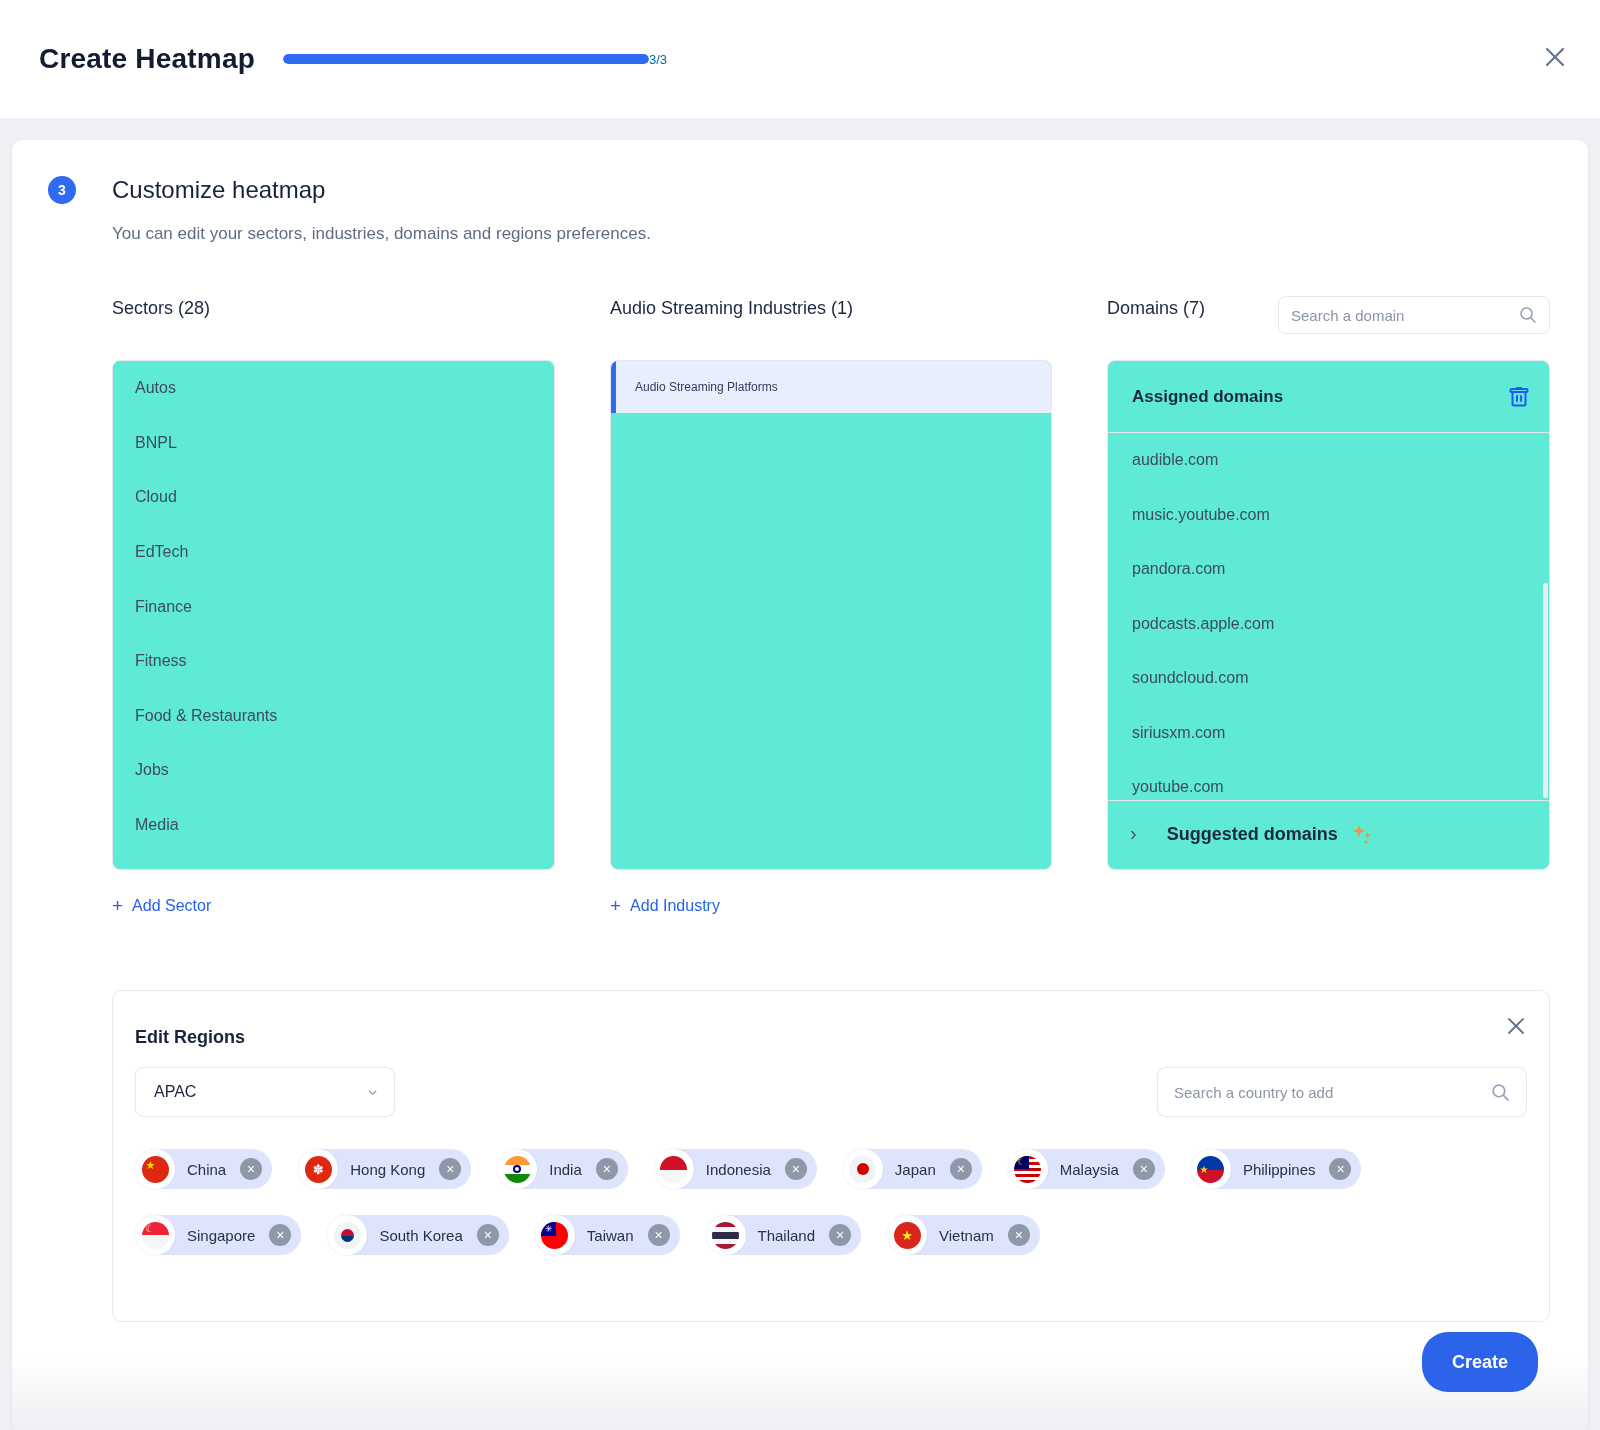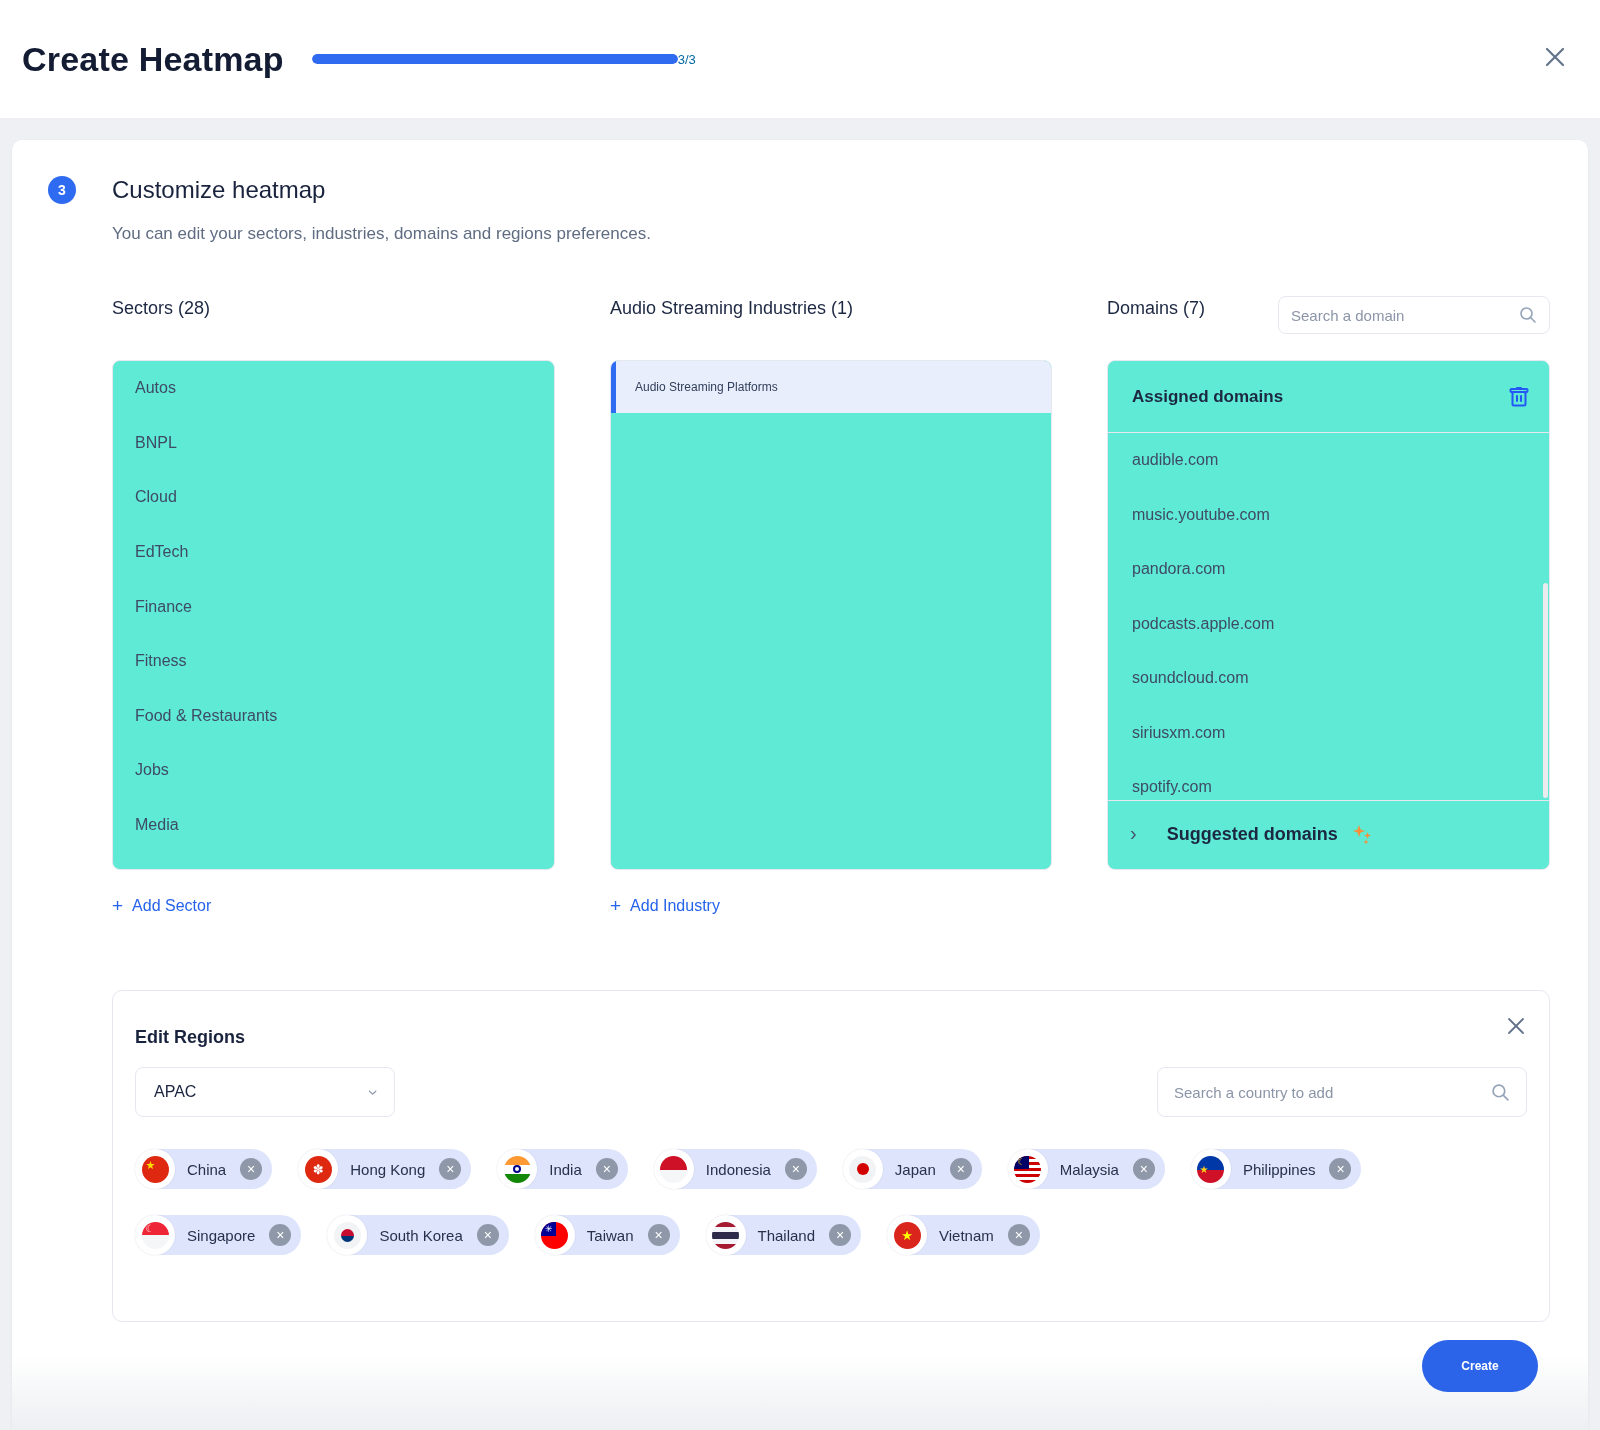--- a/index.html
+++ b/index.html
@@ -20,21 +20,21 @@
     --muted:#5f6c82;
     --listtext:#3e4b63;
     --sparkle:#f2923c;
   }
 
   
   .app-header{
     position:absolute; left:0; top:0; width:1600px; height:118px;
     background:#ffffff; display:flex; align-items:center;
   }
-  .app-title{ font-size:34px; font-weight:700; color:#131c33; margin-left:22px; letter-spacing:.2px;}
+  .app-title{ font-size:28px; font-weight:700; color:#131c33; margin-left:39px; letter-spacing:.2px;}
   .progress-wrap{ display:flex; align-items:center; margin-left:28px; }
   .progress-track{ width:366px; height:10px; border-radius:6px; background:#e8ebf2; overflow:hidden;}
   .progress-fill{ height:100%; background:var(--accent); border-radius:6px;}
   .progress-label{ font-size:13px; color:#0369a1; margin-left:0;text-align:right; }
   .hdr-close{ position:absolute; right:32px; top:44px; width:26px; height:26px; cursor:pointer;}
 
   svg.icon{ display:block; }
 
   
   .main-card{
@@ -184,23 +184,23 @@
   .flag-kr{ background:#f2f3f5; }
   .em-kr{ width:13px; height:13px; border-radius:50%; background:linear-gradient(180deg,#c60c30 0 50%,#003478 50% 100%); }
   .flag-tw{ background:#fe0000; }
   .em-tw{ position:absolute; left:0; top:0; width:55%; height:55%; background:#000097; color:#ffffff; font-size:9px; display:flex; align-items:center; justify-content:center; }
   .flag-th{ background:linear-gradient(180deg,#a51931 0 18%,#f4f5f8 18% 36%,#2d2a4a 36% 64%,#f4f5f8 64% 82%,#a51931 82% 100%); }
   .flag-vn{ background:#da251d; }
   .em-vn{ color:#ffff00; font-size:13px; }
 
   
   .create-btn{
-    position:absolute; right:50px; bottom:38px; width:116px; height:52px;
+    position:absolute; right:50px; bottom:38px; width:116px; height:60px;
     background:#2b63e9; color:#fff; border:none; border-radius:26px;
-    font-size:12px; font-weight:600; cursor:pointer; font-family:"Liberation Sans", sans-serif;
+    font-size:18px; font-weight:600; cursor:pointer; font-family:"Liberation Sans", sans-serif;
   }
 </style>
 </head>
 <body>
 
 <header class="app-header">
   <div class="app-title">Create Heatmap</div>
   <div class="progress-wrap">
     <div class="progress-track">
       <div class="progress-fill" id="progress-fill" style="width: 100%;"></div>
@@ -264,21 +264,21 @@
         </svg>
       </div>
     </div>
     <div class="domain-list" id="domain-list">
       <div class="list-item">audible.com</div>
         <div class="list-item">music.youtube.com</div>
         <div class="list-item">pandora.com</div>
         <div class="list-item">podcasts.apple.com</div>
         <div class="list-item">soundcloud.com</div>
         <div class="list-item">siriusxm.com</div>
-        <div class="list-item">spotify.com</div>
+        <div class="list-item">youtube.com</div>
         <div class="dom-scrollbar"></div>
     </div>
     <div class="suggested-row">
       <span class="sugg-chevron">›</span>
       <span class="sugg-label">Suggested domains</span>
       <span class="sparkles">
         <svg class="icon" width="24" height="24" viewBox="0 0 24 24">
           <path d="M9 3 L10.6 7.4 L15 9 L10.6 10.6 L9 15 L7.4 10.6 L3 9 L7.4 7.4 Z" fill="#f2923c"></path>
           <path d="M17.5 10 L18.4 12.6 L21 13.5 L18.4 14.4 L17.5 17 L16.6 14.4 L14 13.5 L16.6 12.6 Z" fill="#f2923c"></path>
           <path d="M16 17.5 L16.7 19.3 L18.5 20 L16.7 20.7 L16 22.5 L15.3 20.7 L13.5 20 L15.3 19.3 Z" fill="#f2923c"></path>

